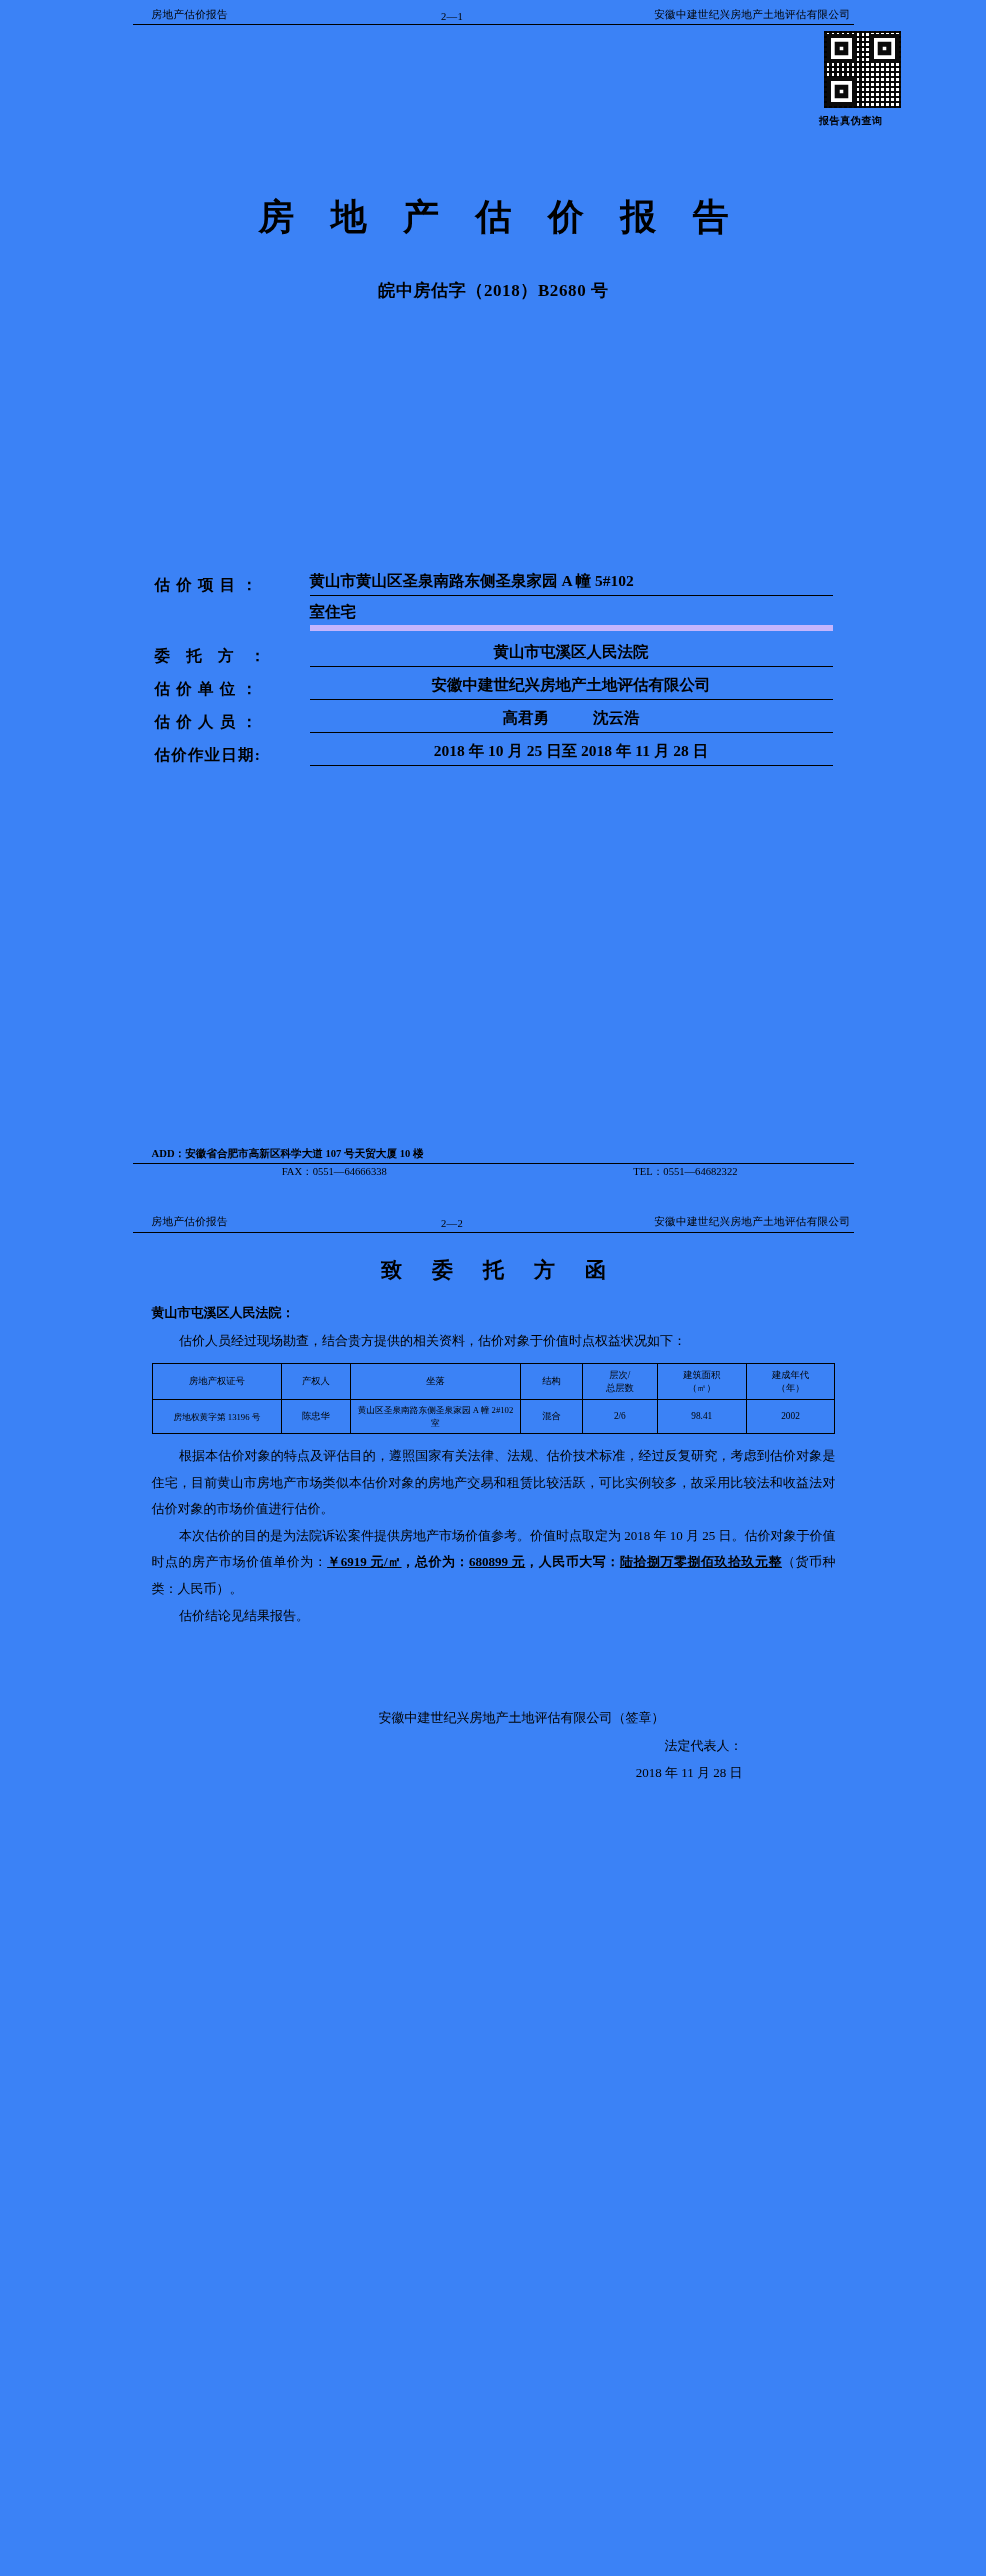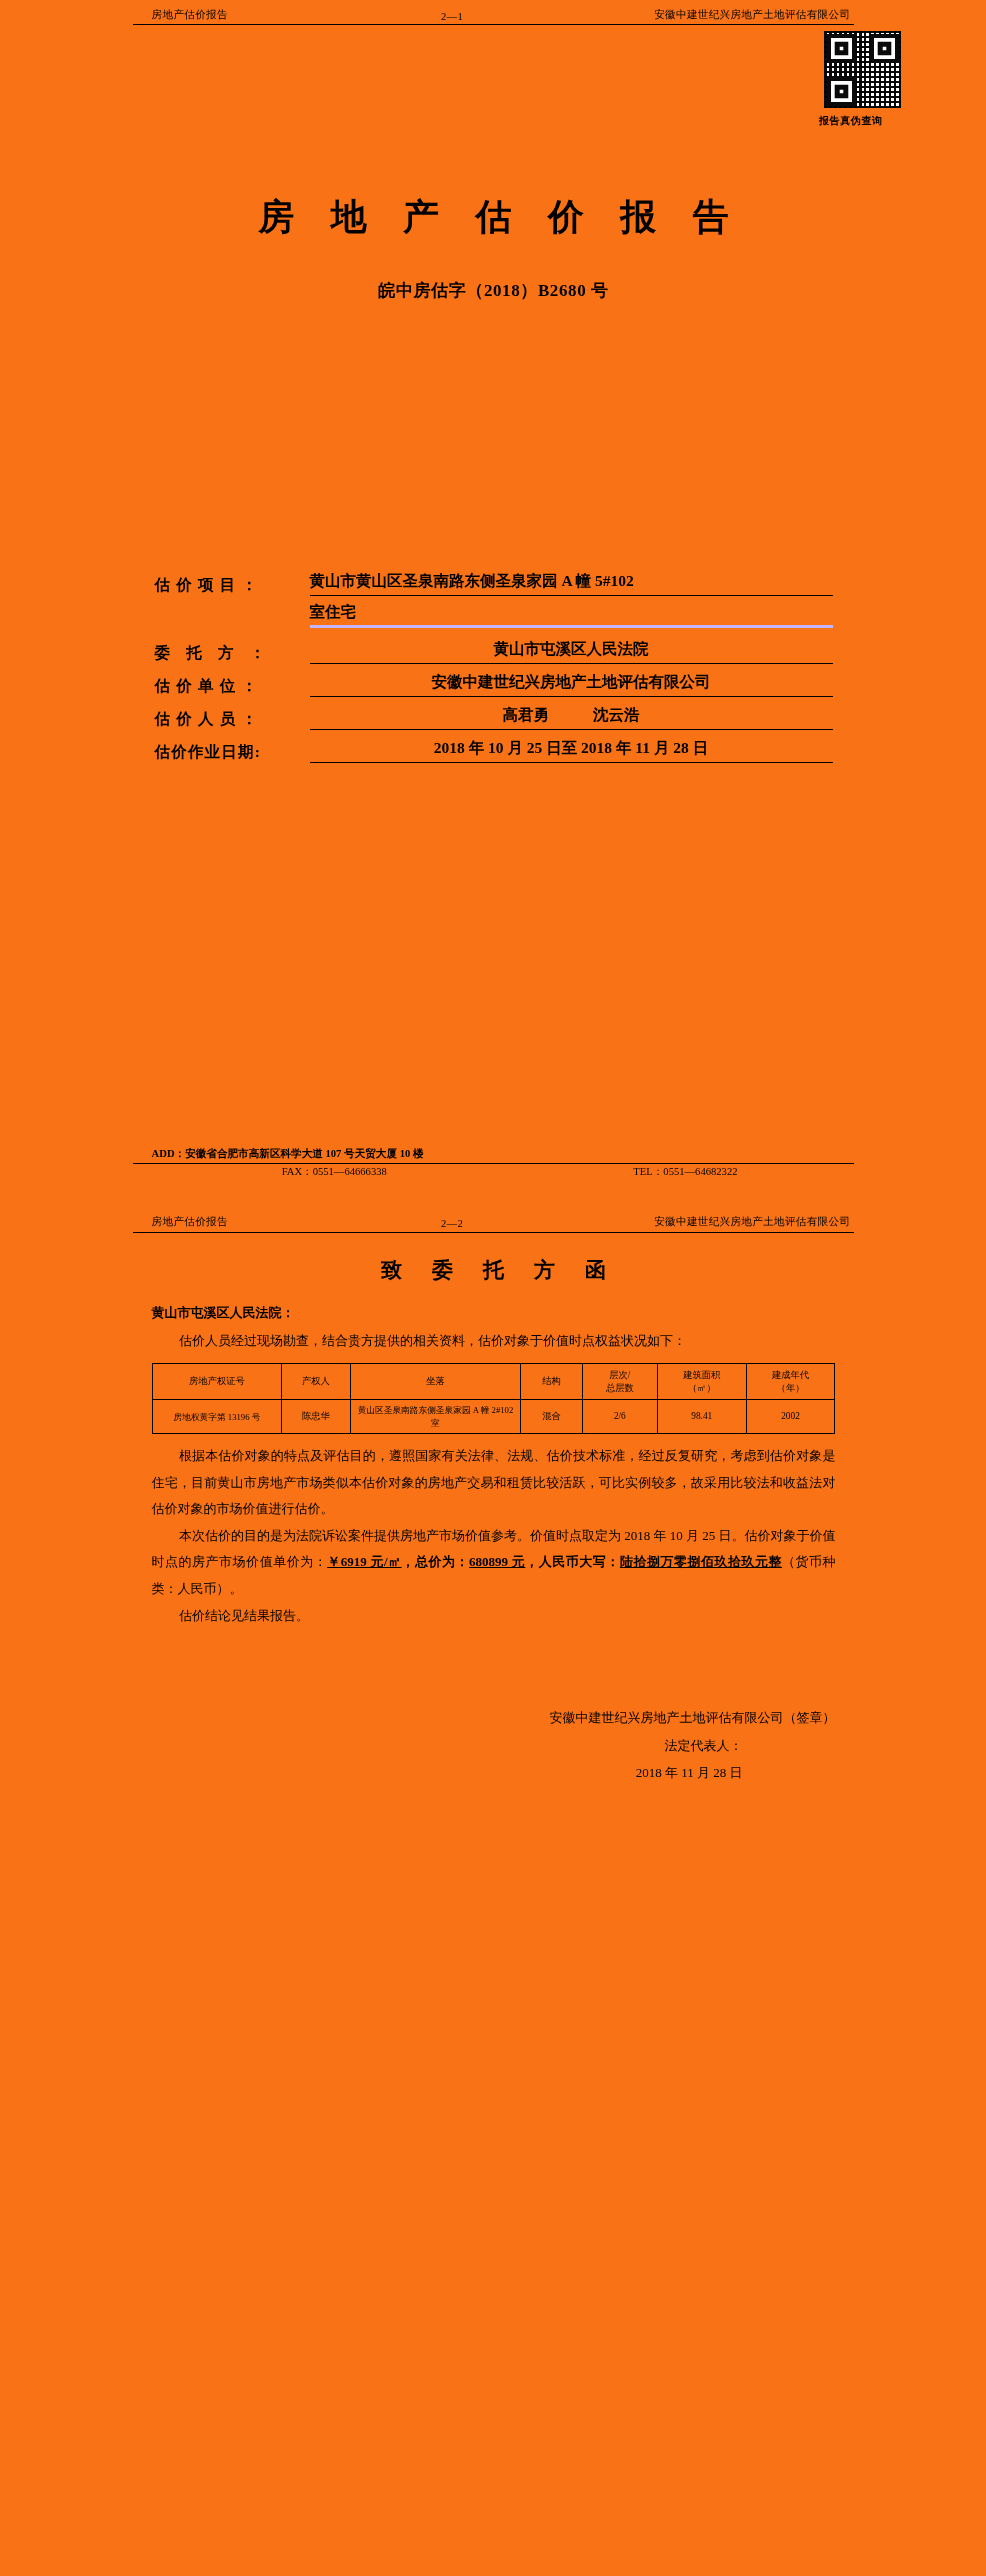--- a/index.html
+++ b/index.html
@@ -8,21 +8,21 @@
     background: #ffffff;
   }
   body {
     font-family: "Liberation Serif", "DejaVu Serif", serif;
     color: #000000;
   }
   .page {
     width: 987px;
     min-height: 2576px;
     position: relative;
-    background: #f97316;
+    background: #3b82f6;
     box-sizing: border-box;
   }
 
   
   .run-head {
     position: relative;
     width: 721px;
     margin: 0 auto;
     padding-bottom: 2.5px;
     border-bottom: 0.9px solid #000;
@@ -144,21 +144,21 @@
     line-height: 1.55;
     font-weight: bold;
   }
   .fvalue-left { text-align: left; }
   .fcont {
     display: flex;
   }
   .fcont .pad { width: 155px; flex: none; }
   .fcont .line {
     flex: 1;
-    border-bottom: 3px solid #c4b5fd;
+    border-bottom: 6px solid #c4b5fd;
     font-weight: bold;
     padding-bottom: 1.9px;
   }
   .two-names {
     display: inline-flex;
     gap: 44px;
   }
 
   .sheet1-foot {
     position: absolute;
@@ -216,21 +216,21 @@
     padding: 4.4px 2.5px;
   }
   table.prop th { font-weight: normal; }
   table.prop td.small { font-size: 8.7px; }
 
   .sign-block {
     margin-top: 75px;
     font-size: 13px;
     line-height: 2.1;
   }
-  .sign-1 { text-align: right; padding-left: 56px; }
+  .sign-1 { text-align: center; padding-left: 56px; }
   .sign-2 { text-align: right; padding-right: 93px; }
   .sign-3 { text-align: right; padding-right: 93px; }
 </style>
 </head>
 <body>
 
 <div class="page">
 
   <div class="sheet1">
 

